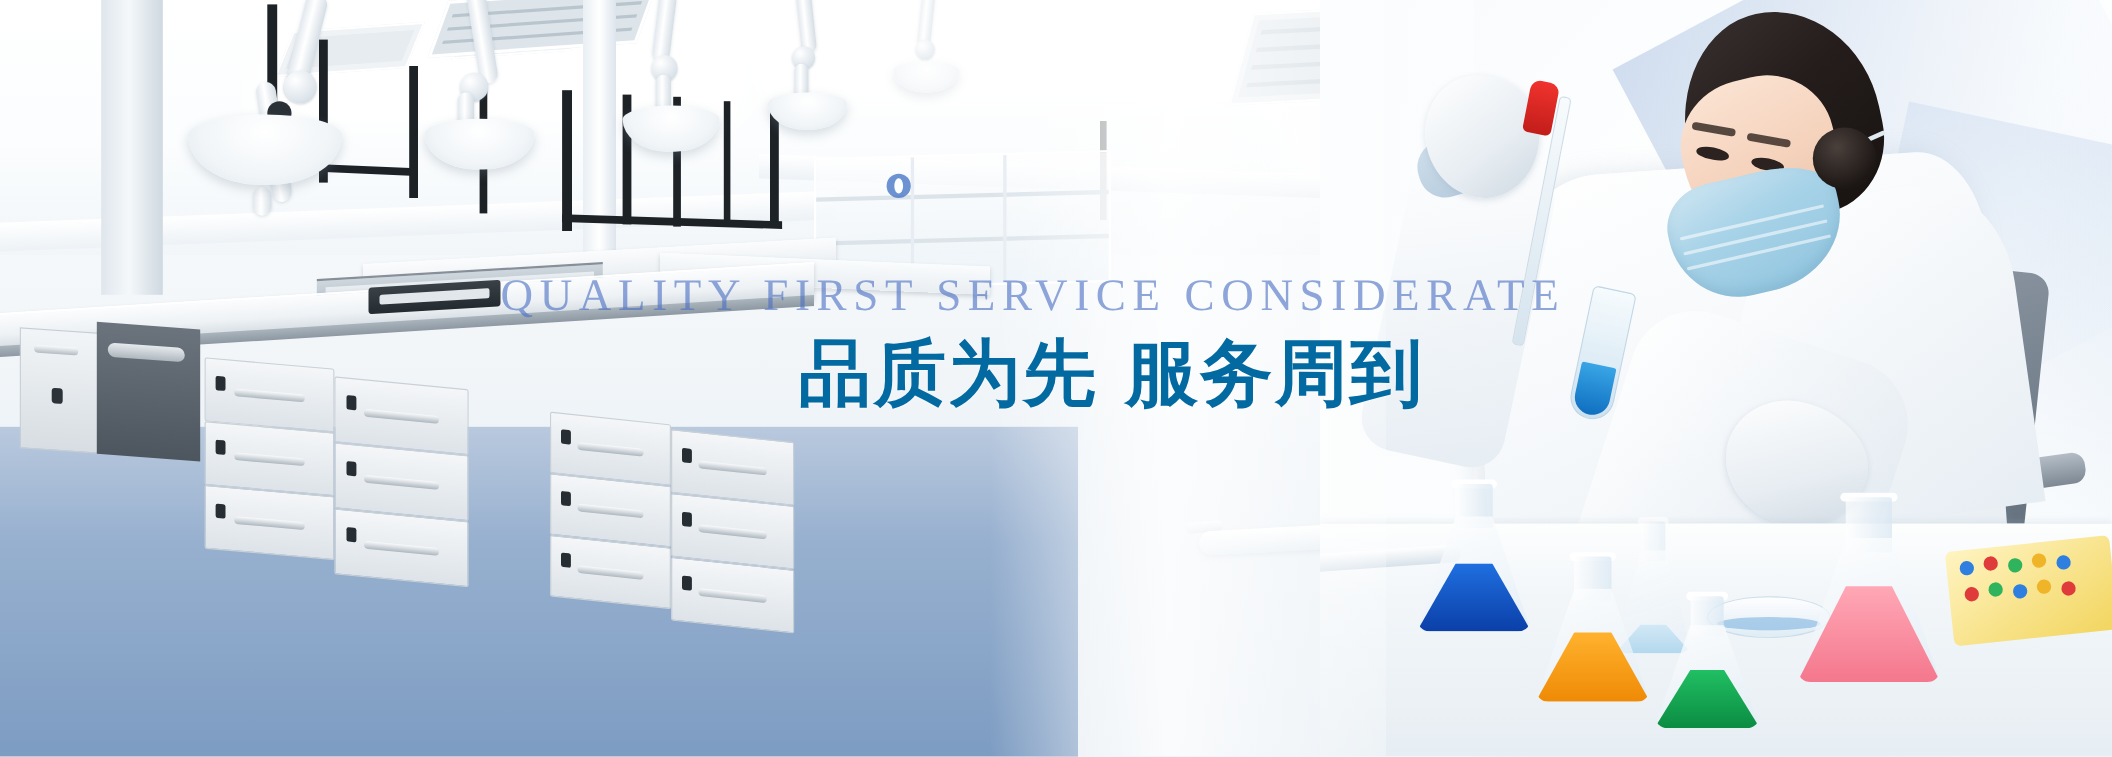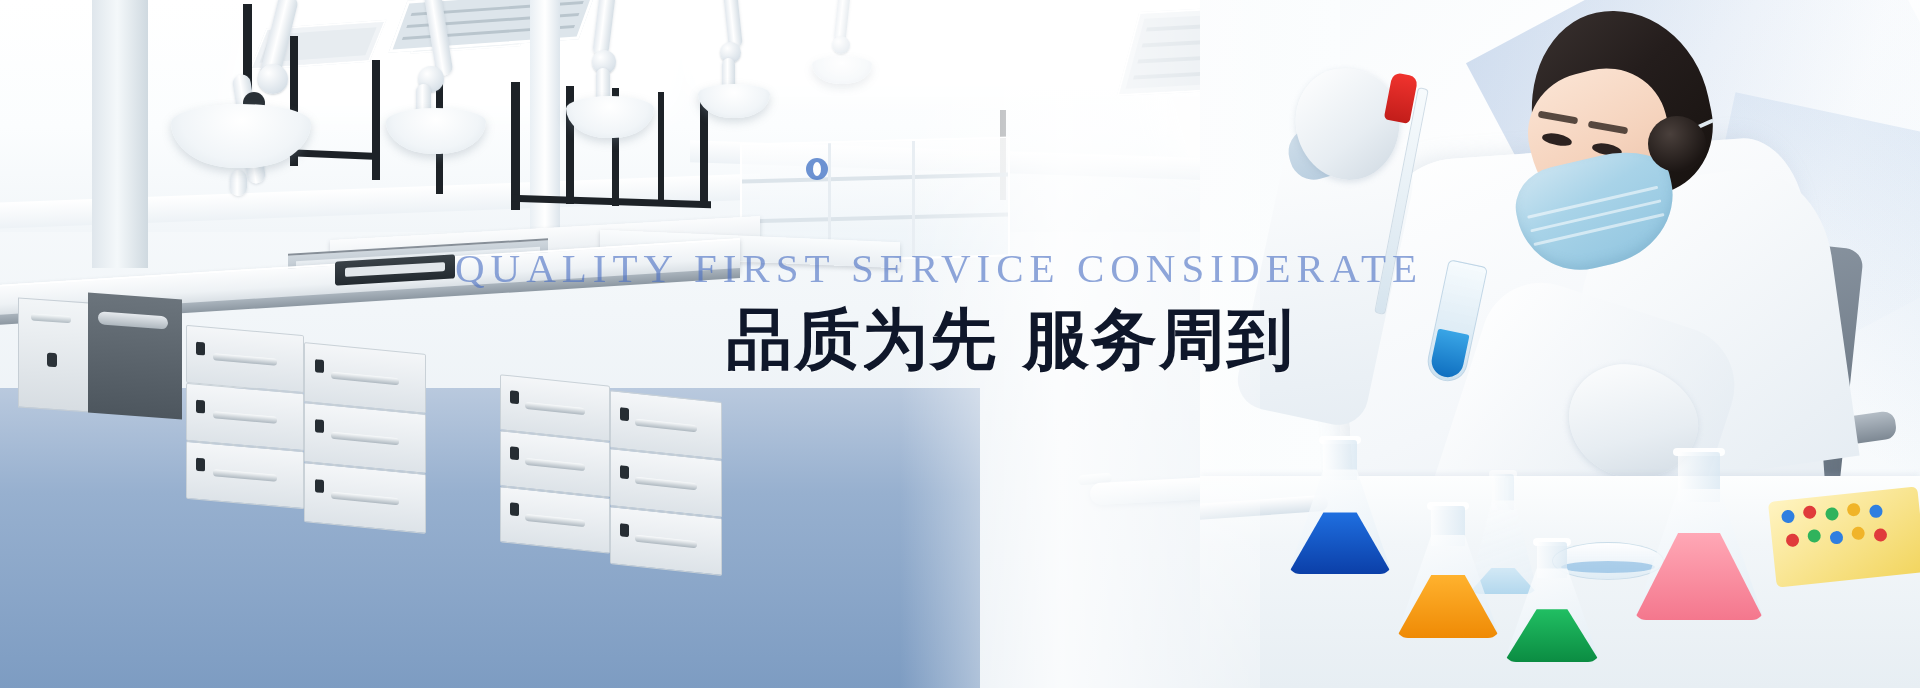--- a/index.html
+++ b/index.html
@@ -489,21 +489,21 @@
     white-space:nowrap;
     line-height:1;
   }
 
   .headline{
     position:absolute; left:726px; top:305px;
     font-family:"DejaVu Sans","Liberation Sans",sans-serif;
     font-weight:bold;
     font-size:66px;
     letter-spacing:2px;
-    color:#0f172a;
+    color:#0369a1;
     white-space:nowrap;
     line-height:1.05;
     text-shadow:0 1px 2px rgba(255,255,255,.55);
   }
 
   .greenbar{
     position:absolute; left:478px; top:387px;
     width:754px; height:76px;
     background:#0a8a3f;
     display:flex; align-items:center; justify-content:center;

